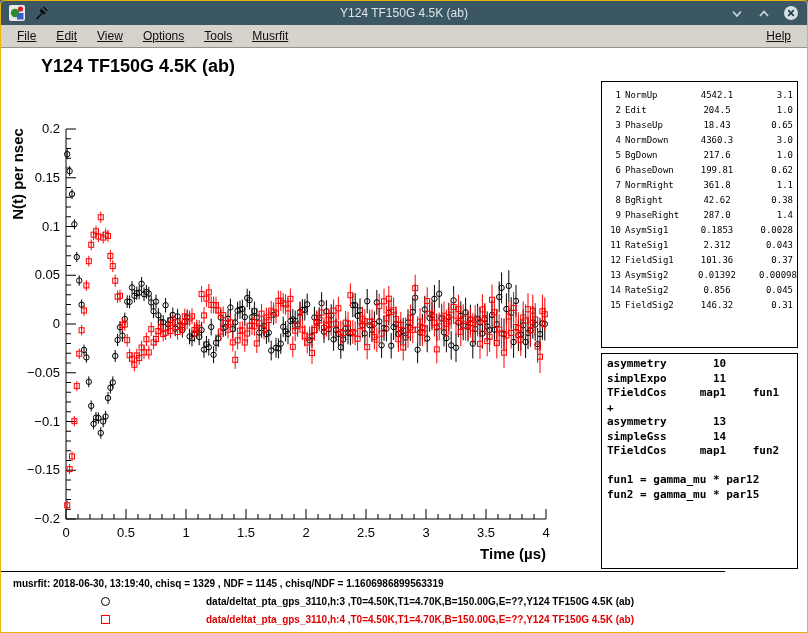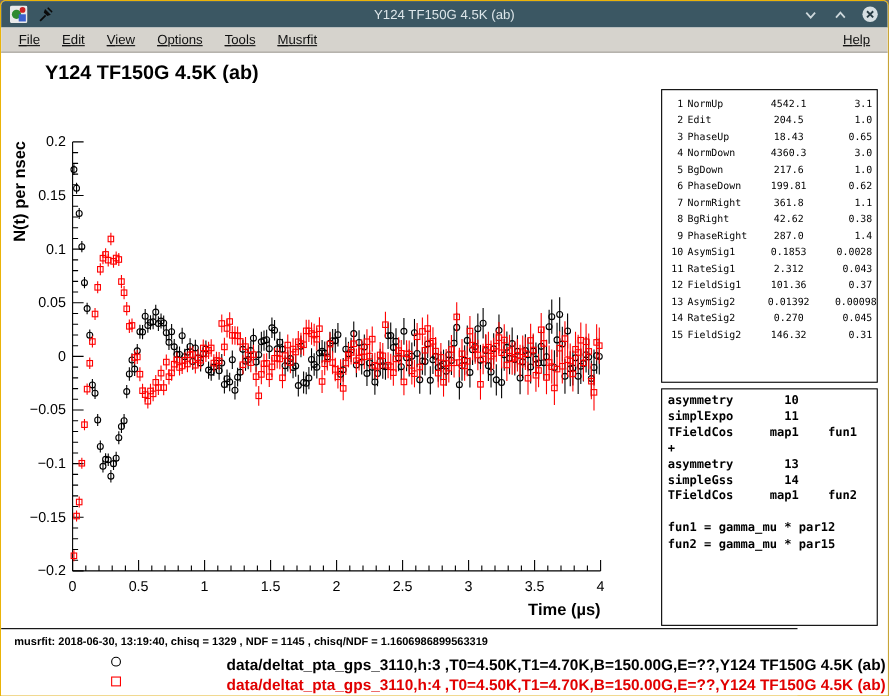--- a/index.html
+++ b/index.html
@@ -41,21 +41,21 @@
   .theory-text { font-family:"DejaVu Sans Mono",monospace; font-weight:bold; font-size:11px; line-height:14.5px; color:#000; }
 
   
   .status { position:absolute; left:0; top:523px; width:724px; height:63px; background:#fff; border-top:1px solid #000; }
   .fit-info { position:absolute; left:12px; top:6px; font-size:10px; font-weight:bold; color:#000; white-space:nowrap; }
   .legend-row { position:absolute; left:0; width:100%; height:16px; }
   .legend-row.r1 { top:22px; }
   .legend-row.r2 { top:40px;text-align:right; }
   .legend-marker { position:absolute; left:100px; top:3px; width:9px; height:9px; border:1px solid #000; background:transparent; }
   .lg-circle { border-radius:50%; }
-  .legend-label { position:absolute; left:205px; top:2px; font-size:14px; font-weight:bold; white-space:nowrap; }
+  .legend-label { position:absolute; left:205px; top:2px; font-size:10px; font-weight:bold; white-space:nowrap; }
 </style>
 </head>
 <body>
 
 <div class="window">
 
   <div class="titlebar">
     <span class="tb-icon">
       <svg width="16" height="16" viewBox="0 0 16 16">
         <rect x="0" y="0" width="16" height="16" rx="2" fill="#e9e9e9"></rect>
@@ -1100,21 +1100,21 @@
         </div>
         <div class="param-row">
           <span class="param-no">13</span>
           <span class="param-name">AsymSig2</span>
           <span class="param-value">0.01392</span>
           <span class="param-error">0.00098</span>
         </div>
         <div class="param-row">
           <span class="param-no">14</span>
           <span class="param-name">RateSig2</span>
-          <span class="param-value">0.270</span>
+          <span class="param-value">0.856</span>
           <span class="param-error">0.045</span>
         </div>
         <div class="param-row">
           <span class="param-no">15</span>
           <span class="param-name">FieldSig2</span>
           <span class="param-value">146.32</span>
           <span class="param-error">0.31</span>
         </div>
       </div>
 

